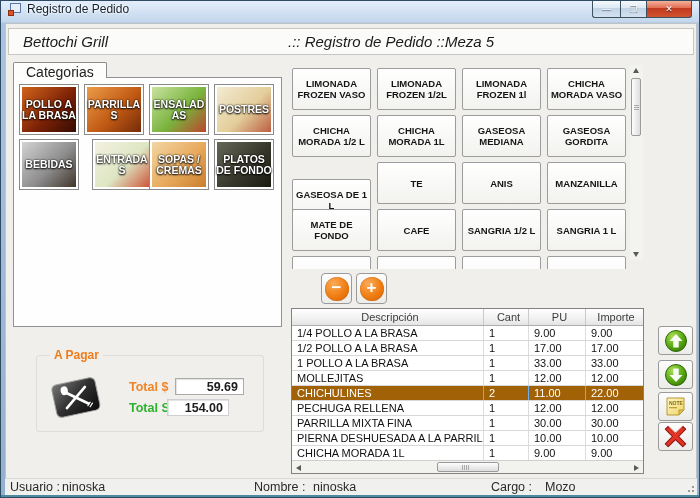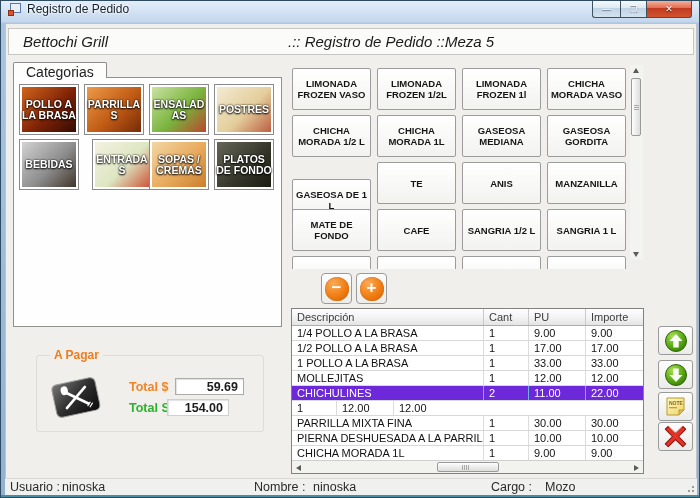--- a/index.html
+++ b/index.html
@@ -66,24 +66,24 @@
   .qbtn{position:absolute;top:250px;width:31px;height:31px;border:1px solid #9a9a9a;border-radius:4px;cursor:pointer;
     background:linear-gradient(#fdfdfd,#ececea);display:flex;align-items:center;justify-content:center;padding:0;}
   .qbtn .circ{width:24px;height:24px;border-radius:50%;color:#fff;font-weight:bold;font-size:17px;line-height:22px;text-align:center;
     background:radial-gradient(circle at 35% 28%,#fbab57,#f07d12 55%,#d65f00);box-shadow:inset 0 0 1px #a34a00;}
   .qbtn.minus{left:316px;}
   .qbtn.plus{left:351px;}
 
   
   .otable{position:absolute;left:286px;top:285px;width:353px;height:166px;background:#fff;border:1px solid #828282;}
   .thead{display:flex;height:17px;background:linear-gradient(#ffffff,#f1f1f1 60%,#e4e4e4);border-bottom:1px solid #adadad;}
-  .hcell{font-size:11px;color:#3c3c3c;padding:2px 0 0 5px;border-right:1px solid #c9c9c9;overflow:hidden;white-space:nowrap;cursor:default;}
+  .hcell{font-size:11px;color:#3c3c3c;padding:2px 0 0 5px;border-right:1px solid #c9c9c9;overflow:hidden;white-space:nowrap;cursor:default;text-align:center;}
   .trow{display:flex;height:15px;border-bottom:1px solid #d8d8d8;cursor:default;}
   .tcell{font-size:11px;color:#121212;padding:1px 0 0 5px;border-right:1px solid #dcdcdc;overflow:hidden;white-space:nowrap;}
-  .trow.sel{background:#6d28d9;}
+  .trow.sel{background:#a16207;}
   .trow.sel .tcell{color:#fff;border-right-color:#6fb0ea;}
   .c0{width:192px;}.c1{width:45px;}.c2{width:57px;}.c3{width:55px;border-right:none !important;}
   .hsb{position:absolute;left:0;right:0;bottom:0;height:13px;background:#f2f2ef;border-top:1px solid #cfcfcf;}
   .hsb .tri{position:absolute;top:3.5px;width:0;height:0;border-top:3.5px solid transparent;border-bottom:3.5px solid transparent;}
   .hsb .tri.left{left:4px;border-right:5px solid #5a5a5a;}
   .hsb .tri.right{right:4px;border-left:5px solid #5a5a5a;}
   .hsb .thumb{position:absolute;left:145px;top:1px;width:62px;height:10px;border:1px solid #9a9a9a;border-radius:2px;
     background:linear-gradient(#fdfdfd,#dddddd);}
   .hsb .grip{position:absolute;left:170px;top:4px;width:8px;height:5px;
     background:repeating-linear-gradient(90deg,#aaa 0 1px,transparent 1px 2px);}
@@ -253,20 +253,21 @@
             <div class="tcell c2">12.00</div>
             <div class="tcell c3">12.00</div>
           </div>
           <div class="trow sel">
             <div class="tcell c0">CHICHULINES</div>
             <div class="tcell c1">2</div>
             <div class="tcell c2">11.00</div>
             <div class="tcell c3">22.00</div>
           </div>
           <div class="trow">
+            <div class="tcell c0">PECHUGA RELLENA</div>
             <div class="tcell c1">1</div>
             <div class="tcell c2">12.00</div>
             <div class="tcell c3">12.00</div>
           </div>
           <div class="trow">
             <div class="tcell c0">PARRILLA MIXTA FINA</div>
             <div class="tcell c1">1</div>
             <div class="tcell c2">30.00</div>
             <div class="tcell c3">30.00</div>
           </div>

